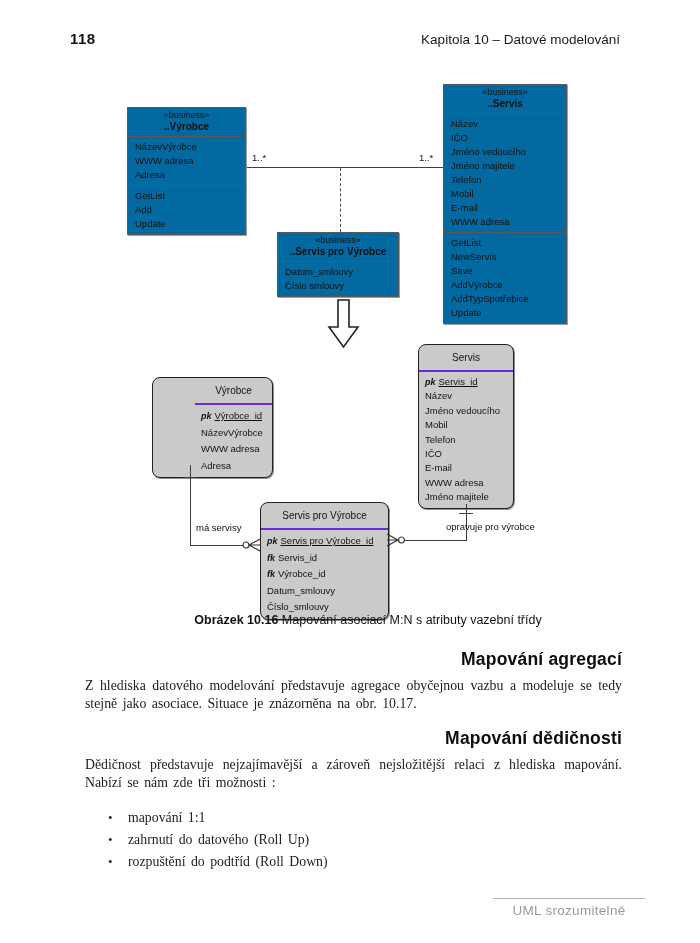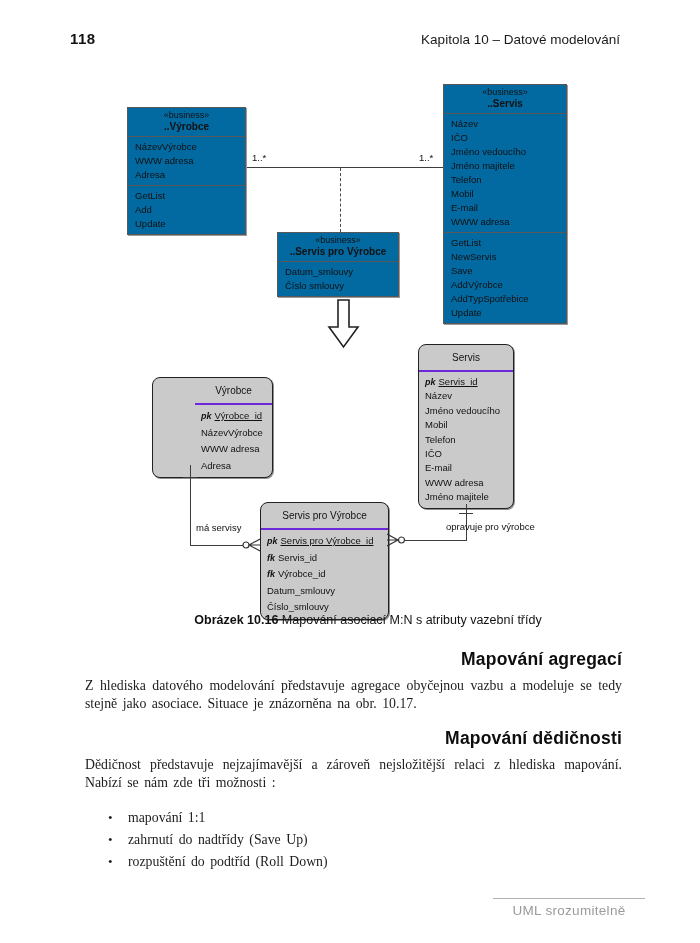--- a/index.html
+++ b/index.html
@@ -206,21 +206,21 @@
   <div class="textblock">
     <h2>Mapování agregací</h2>
     <p>Z hlediska datového modelování představuje agregace obyčejnou vazbu a modeluje se tedy stejně jako asociace. Situace je znázorněna na obr. 10.17.</p>
 
     <h2 class="second">Mapování dědičnosti</h2>
     <p>Dědičnost představuje nejzajímavější a zároveň nejsložitější relaci z hlediska mapování. Nabízí se nám zde tři možnosti :</p>
 
     <ul class="bullets">
 
     <li>mapování 1:1</li>
-        <li>zahrnutí do nadtřídy (Save Up)</li>
+        <li>zahrnutí do datového (Roll Up)</li>
         <li>rozpuštění do podtříd (Roll Down)</li>
       </ul>
   </div>
 
   <div class="footer">
     <span>UML srozumitelně</span>
   </div>
 
 </div>
 

